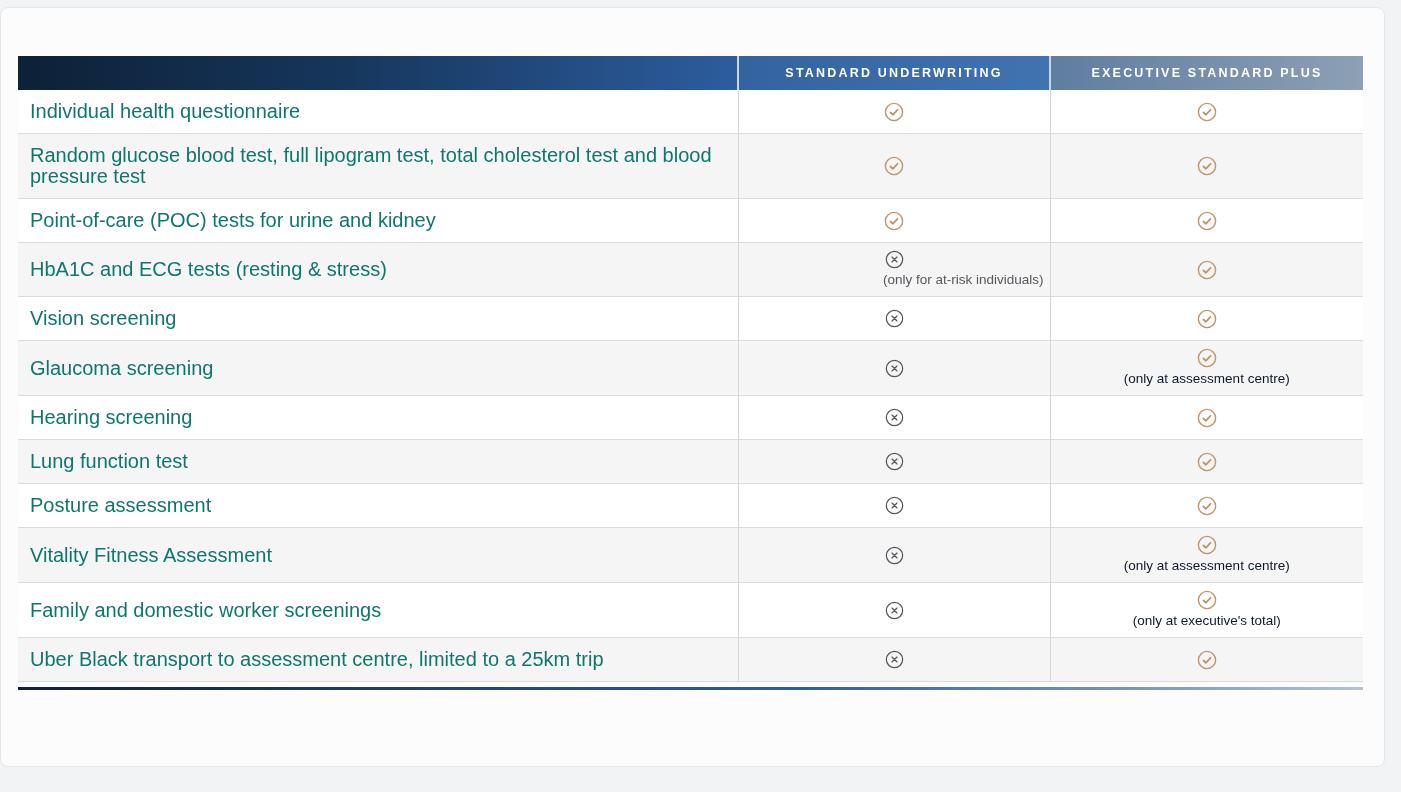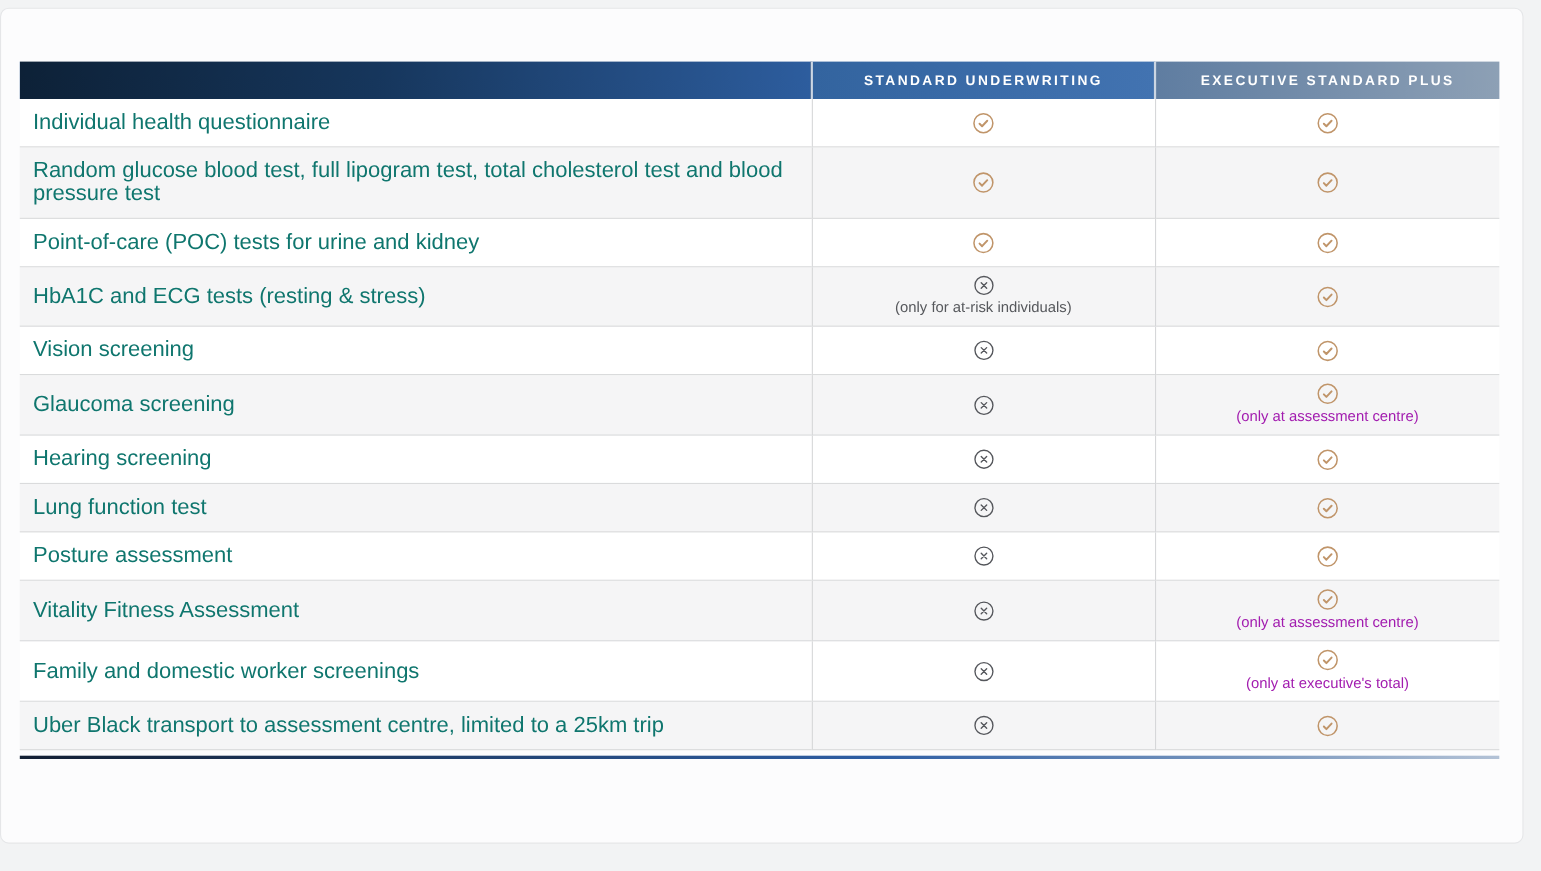--- a/index.html
+++ b/index.html
@@ -64,22 +64,22 @@
     text-align: center;
     vertical-align: middle;
     border-left: 1px solid #d6d7d9;
   }
   .icon { display: inline-block; line-height: 0; vertical-align: middle; }
   .note {
     font-size: 13.5px;
     line-height: 18px;
     margin-top: 2px;
   }
-  .note-gray { color: #56585c; }
-  .note-tan  { color: #a21caf; }
+  .note-gray { color: #56585c; text-align: right; }
+  .note-tan  { color: #0f172a; }
 
   .accent-line {
     width: 1345px;
     height: 3px;
     margin-top: 5px;
     background: linear-gradient(90deg, #131f33 0%, #1f3c66 25%, #2e5ea4 58%, #7f9bc0 85%, #b3c2d6 100%);
   }
 </style>
 </head>
 <body>

